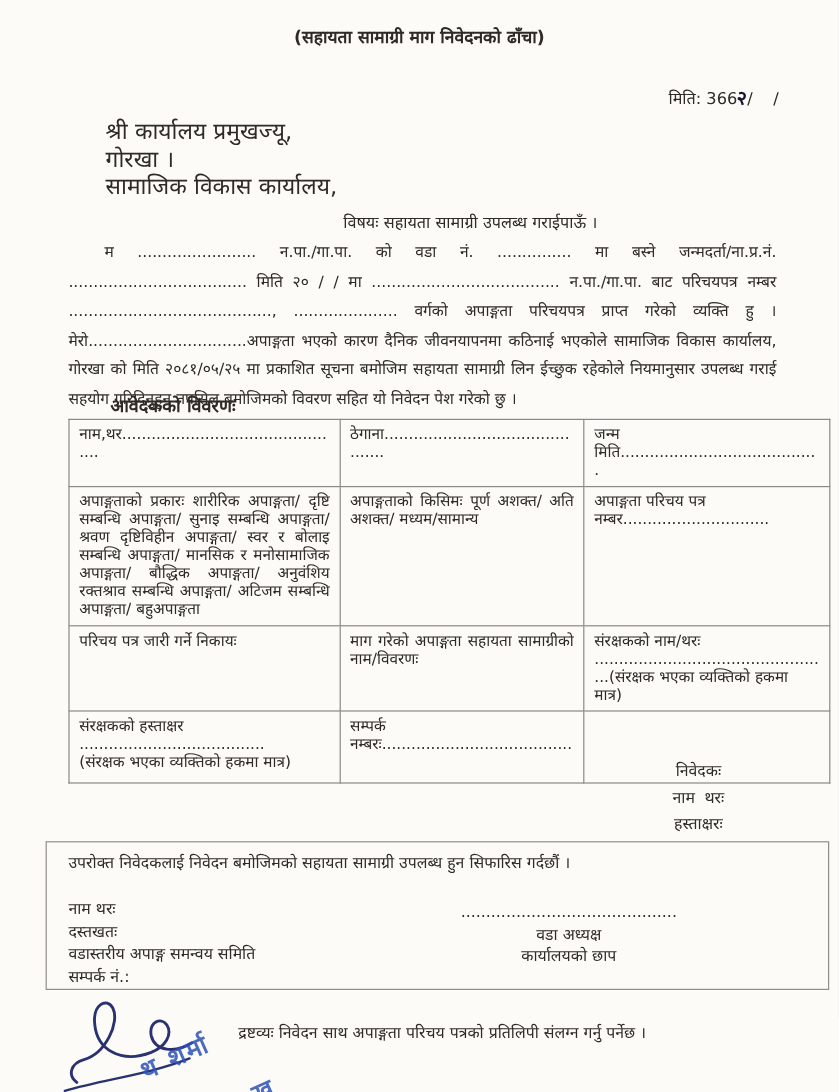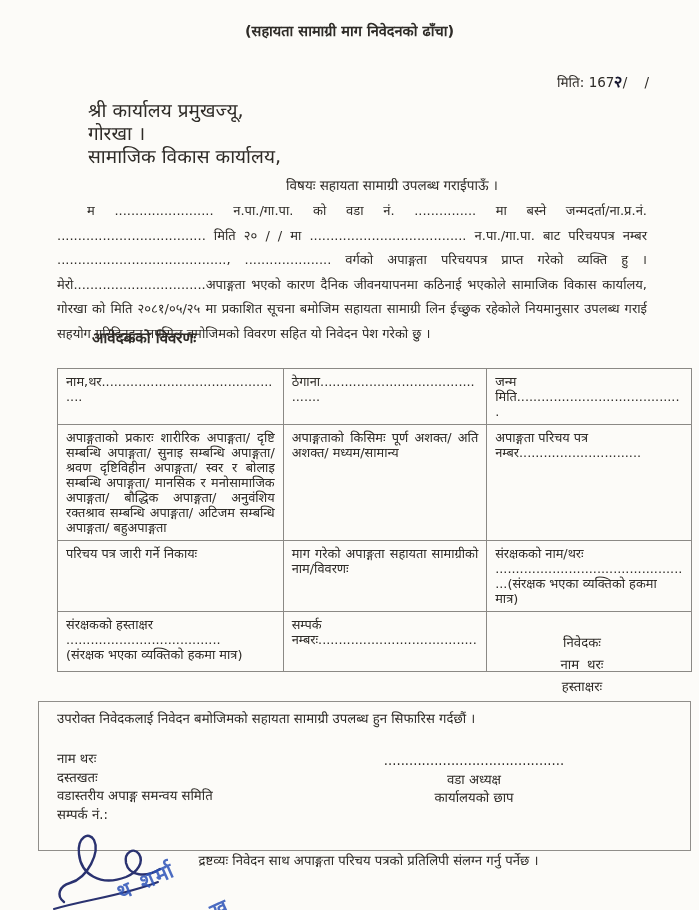--- a/index.html
+++ b/index.html
@@ -38,42 +38,42 @@
     position:absolute; top:199px; left:57px; width:590px;
     font-size:13px; line-height:24.5px;
     text-align:justify; text-indent:30px;
     word-break:break-word;
   }
   .details-heading {
     position:absolute; top:327px; left:92px;
     font-size:15px; font-weight:bold;
   }
   table.tbl {
-    position:absolute; top:368px; left:57px; width:635px;
+    position:absolute; top:349px; left:57px; width:635px;
     border-collapse:collapse; table-layout:fixed;
   }
   table.tbl td {
     border:1px solid #8b8985;
     vertical-align:top;
     padding:5px 8px;
     font-size:12.8px; line-height:15px;
     white-space:pre-line;
     word-break:break-word;
   }
   tr.r1 td { height:29px; }
   tr.r2 td { height:104px; }
   tr.r3 td { height:51px; }
   tr.r4 td { height:49px; }
   td.justify { text-align:justify; }
   .signoff {
     position:absolute; top:633px; left:512px; width:140px;
     text-align:center; font-size:13.2px; line-height:22px;font-family:Liberation Mono, monospace;
   }
   .recbox {
-    position:absolute; top:701px; left:38px; width:653px; height:150px;
+    position:absolute; top:701px; left:38px; width:653px; height:124px;
     border:1.5px solid #908e8a; box-sizing:border-box;
     font-size:13.2px;
   }
   .rec-statement { padding:7px 10px 0 18px; }
   .rec-left { position:absolute; left:18px; top:48px; line-height:18.5px; }
   .rec-right {
     position:absolute; left:330px; top:50px; width:210px;
     text-align:center; line-height:18.5px;
   }
   .note {
@@ -92,21 +92,21 @@
 </style>
 </head>
 <body>
 
 <div class="page">
 
   <div class="title">
     <span class="u">(सहायता सामाग्री माग निवेदनको ढाँचा)</span>
   </div>
 
-  <div class="date-line"><span>मिति: 167</span><span class="hand-digit">२</span><span>/    /</span></div>
+  <div class="date-line"><span>मिति: 366</span><span class="hand-digit">२</span><span>/    /</span></div>
 
   <div class="recipient">
     <div>श्री कार्यालय प्रमुखज्यू,</div>
     <div>गोरखा ।</div>
     <div>सामाजिक विकास कार्यालय,</div>
   </div>
 
   <div class="subject">विषयः सहायता सामाग्री उपलब्ध गराईपाऊँ ।</div>
 
   <div class="bodytext">म ........................ न.पा./गा.पा. को वडा नं. ............... मा बस्ने जन्मदर्ता/ना.प्र.नं. .................................... मिति २०   /   /   मा ...................................... न.पा./गा.पा. बाट परिचयपत्र नम्बर ........................................., ..................... वर्गको अपाङ्गता परिचयपत्र प्राप्त गरेको व्यक्ति हु । मेरो................................अपाङ्गता भएको कारण दैनिक जीवनयापनमा कठिनाई भएकोले सामाजिक विकास कार्यालय, गोरखा को मिति २०८१/०५/२५ मा प्रकाशित सूचना बमोजिम सहायता सामाग्री लिन ईच्छुक रहेकोले नियमानुसार उपलब्ध गराई सहयोग गरिदिनुहुन तपसिल बमोजिमको विवरण सहित यो निवेदन पेश गरेको छु ।</div>

